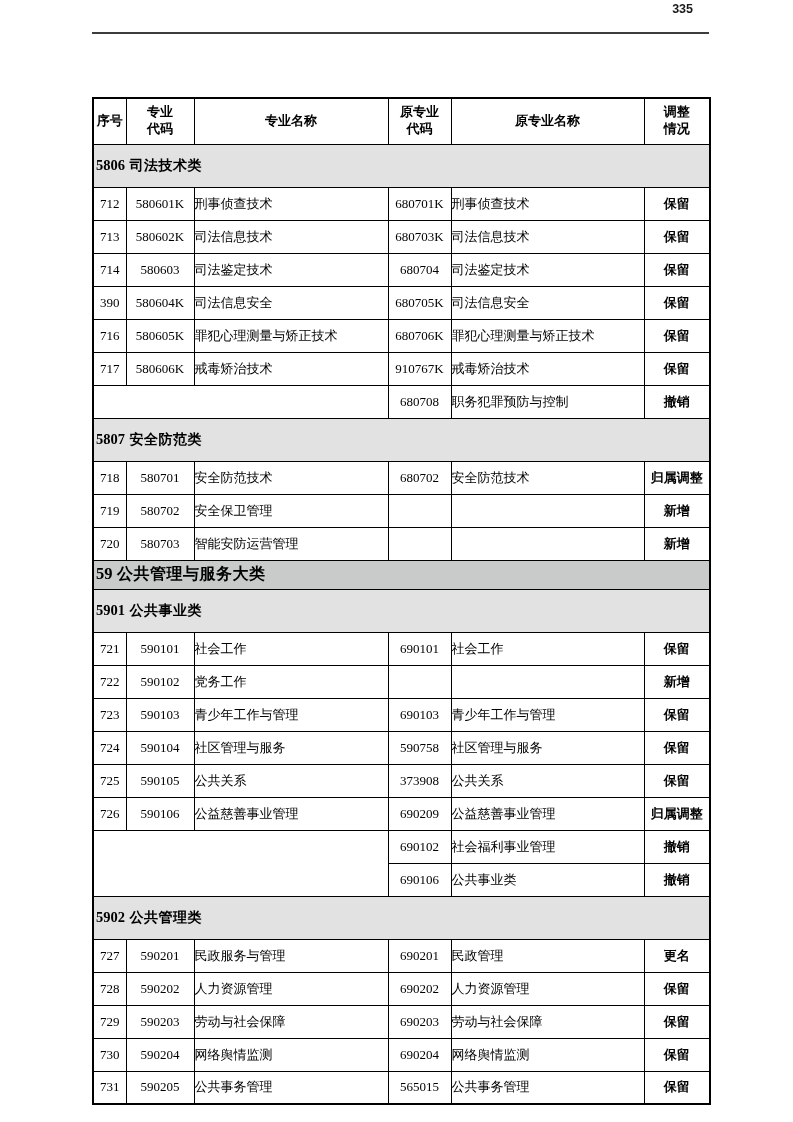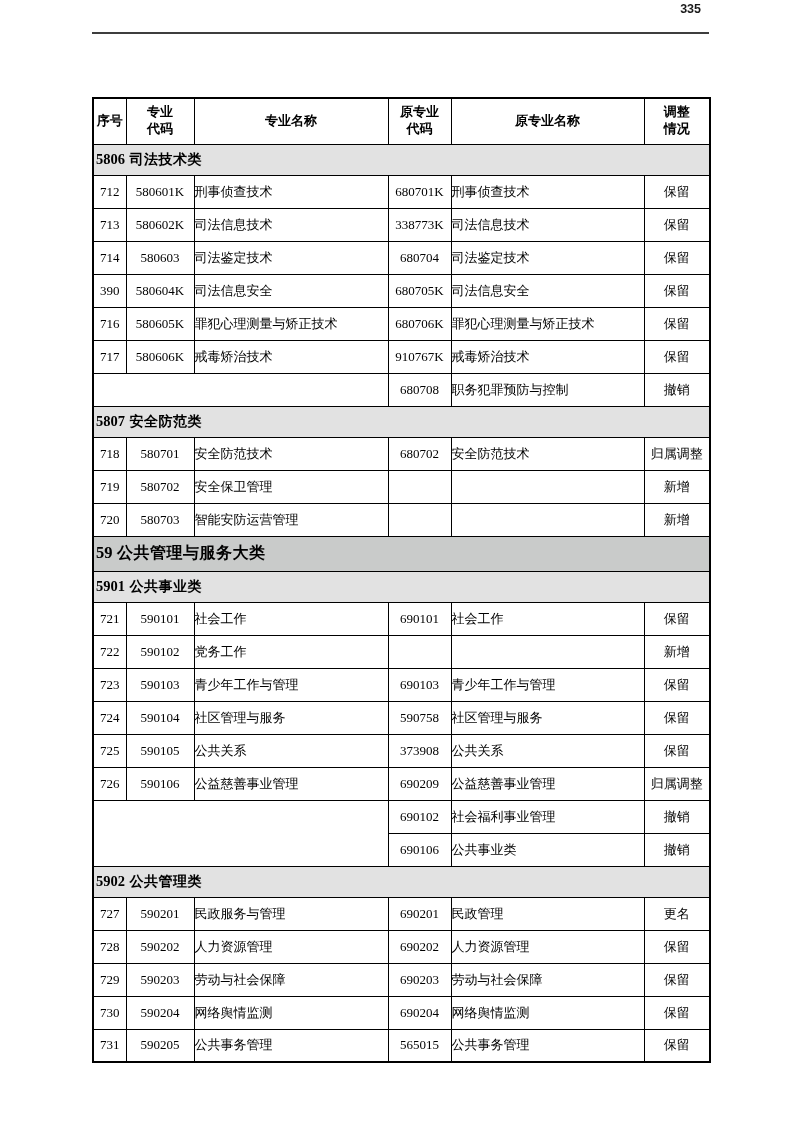--- a/index.html
+++ b/index.html
@@ -9,21 +9,21 @@
     width: 793px;
     height: 1122px;
     background: #ffffff;
     font-family: "Liberation Sans", "DejaVu Sans", sans-serif;
     color: #000000;
     overflow: hidden;
   }
   .page-number {
     position: absolute;
     top: 2px;
-    right: 92px;
+    right: 100px;
     font-size: 12.5px;
     font-weight: bold;
     color: #1a1a1a;
     font-family: "Liberation Sans", sans-serif;
   }
   .top-rule {
     position: absolute;
     left: 92px;
     top: 32px;
     width: 617px;
@@ -47,22 +47,22 @@
   .adjust-table thead tr { height: 46px; }
   .adjust-table th {
     font-size: 13px;
     font-weight: bold;
     text-align: center;
     white-space: pre-line;
     line-height: 1.3;
     font-family: "Liberation Sans", sans-serif;
   }
   tr.data { height: 33px; }
-  tr.section { height: 31px; }
-  tr.section.major { height: 35px; }
+  tr.section { height: 43px; }
+  tr.section.major { height: 29px; }
   tr.section td {
     padding-left: 2px;
     text-align: left;
   }
   tr.section.class td { background: #e2e2e2; }
   tr.section.major td { background: #c9cbca; }
   .sec-num {
     font-family: "Liberation Serif", "DejaVu Serif", serif;
     font-weight: bold;
     font-size: 14.5px;
@@ -82,20 +82,21 @@
   }
   td.c-name, td.c-oldname {
     text-align: left;
     font-size: 13px;
     font-family: "Liberation Sans", "DejaVu Sans", sans-serif;
   }
   td.c-status {
     text-align: center;
     font-size: 13px;
     font-family: "Liberation Sans", "DejaVu Sans", sans-serif;
+    font-weight: bold;
   }
   td.merged-empty { background: #ffffff; }
 </style>
 </head>
 <body>
 
 <div class="page">
   <div class="page-number">335</div>
   <div class="top-rule"></div>
 
@@ -130,21 +131,21 @@
           <td class="c-code">580601K</td>
           <td class="c-name">刑事侦查技术</td>
           <td class="c-oldcode">680701K</td>
           <td class="c-oldname">刑事侦查技术</td>
           <td class="c-status">保留</td>
         </tr>
         <tr class="data">
           <td class="c-seq">713</td>
           <td class="c-code">580602K</td>
           <td class="c-name">司法信息技术</td>
-          <td class="c-oldcode">338773K</td>
+          <td class="c-oldcode">680703K</td>
           <td class="c-oldname">司法信息技术</td>
           <td class="c-status">保留</td>
         </tr>
         <tr class="data">
           <td class="c-seq">714</td>
           <td class="c-code">580603</td>
           <td class="c-name">司法鉴定技术</td>
           <td class="c-oldcode">680704</td>
           <td class="c-oldname">司法鉴定技术</td>
           <td class="c-status">保留</td>

